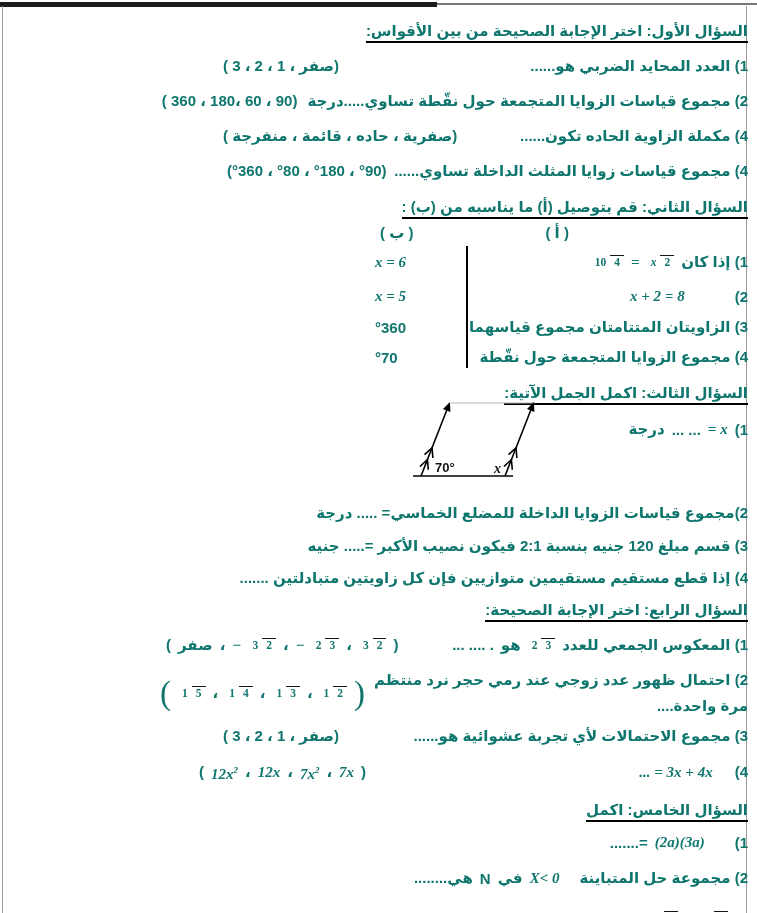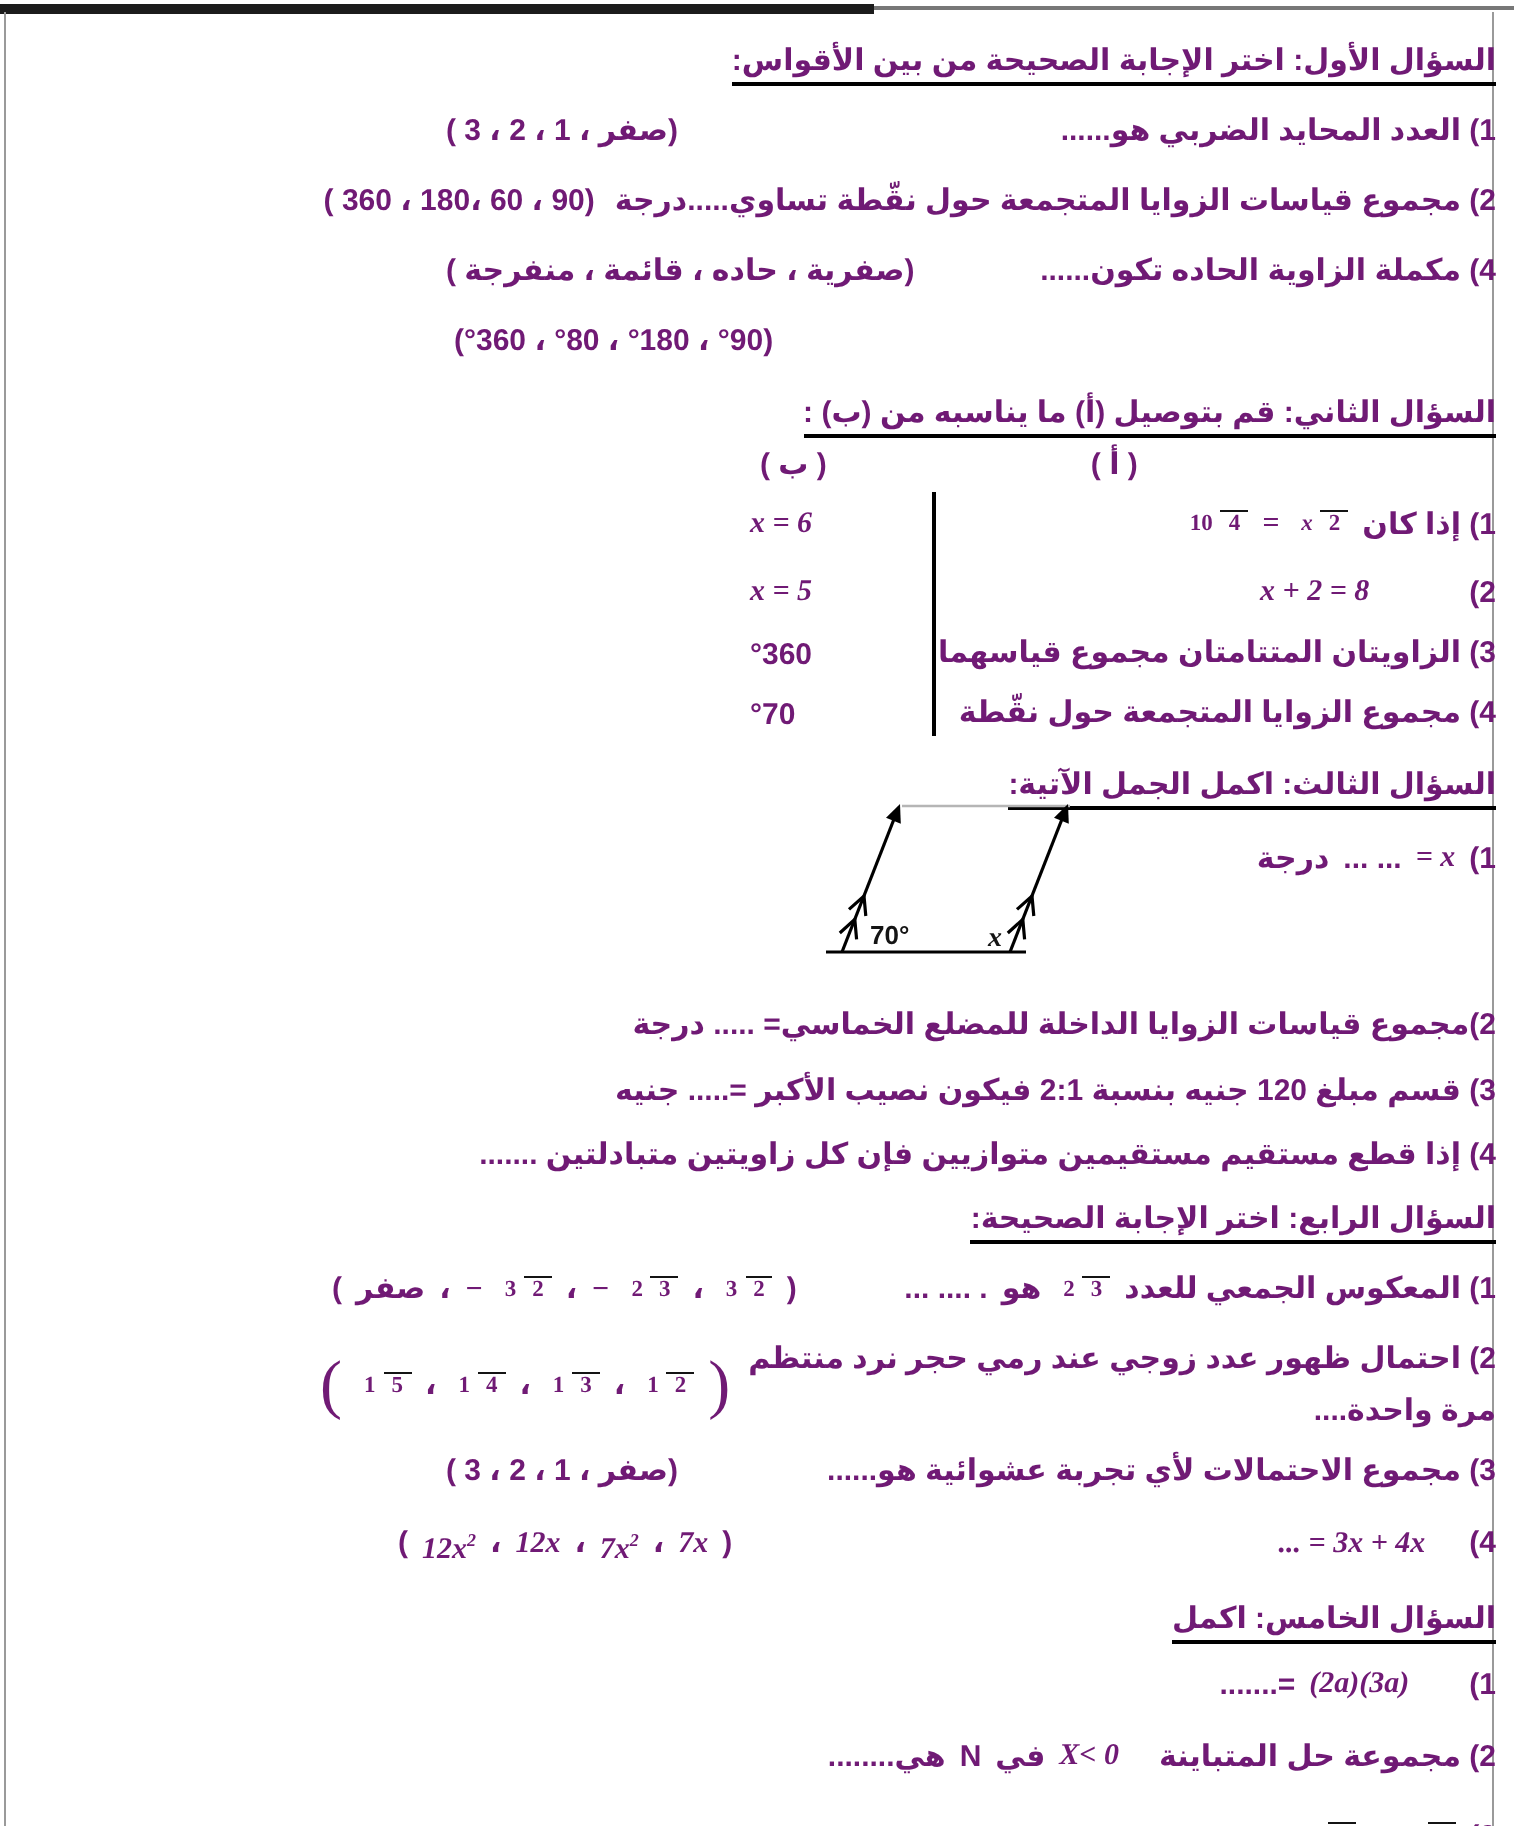--- a/index.html
+++ b/index.html
@@ -1,18 +1,18 @@
 <!DOCTYPE html>
 <html lang="ar"><head>
 <meta charset="utf-8">
 <style>
   html,body{margin:0;padding:0;background:#fff;}
   .page{
     position:relative;width:757px;height:913px;background:#fff;overflow:hidden;
-    font-family:"Liberation Sans","DejaVu Sans",sans-serif;color:#701a75;font-size:15px;font-weight:700;
+    font-family:"Liberation Sans","DejaVu Sans",sans-serif;color:#0f766e;font-size:15px;font-weight:700;
   }
   .border-left{position:absolute;left:2px;top:6px;bottom:0;width:1px;background:#9a9a9a;}
   .border-right{position:absolute;left:746px;top:6px;bottom:0;width:1px;background:#9a9a9a;}
   .topbar-thick{position:absolute;left:0;top:2px;width:437px;height:5px;background:#1c1c1c;}
   .topbar-thin{position:absolute;left:437px;top:3px;width:320px;height:2px;background:#777;}
 
   .content{position:absolute;left:6px;top:8px;right:9px;}
   .hdrline{direction:rtl;text-align:right;margin-top:10px;line-height:26px;}
   .hdr{border-bottom:2px solid #000;padding-bottom:2px;}
   .txtline{direction:rtl;text-align:right;line-height:26px;}
@@ -77,20 +77,21 @@
     <div class="inlinerow mt9">
       <span dir="rtl">2) مجموع قياسات الزوايا المتجمعة حول نقّطة تساوي.....درجة</span>
       <span dir="rtl">(90 ، 60 ،180 ، 360 )</span>
     </div>
     <div class="optrow mt9">
       <span class="ml-q1c" dir="rtl">(صفرية ، حاده ، قائمة ، منفرجة )</span>
       <span class="q" dir="rtl">4) مكملة الزاوية الحاده تكون......</span>
     </div>
     <div class="optrow mt9">
       <span class="ml-q1d" dir="rtl">(°90 ، °180 ، °80 ، °360)</span>
+      <span class="q" dir="rtl">4) مجموع قياسات زوايا المثلث الداخلة تساوي......</span>
     </div>
 
     <div class="hdrline">
       <span class="hdr">السؤال الثاني: قم بتوصيل (أ) ما يناسبه من (ب) :</span>
     </div>
     <div class="q2labels">
       <span class="lb">( ب )</span>
       <span class="la">( أ )</span>
     </div>
     <div class="q2body">

